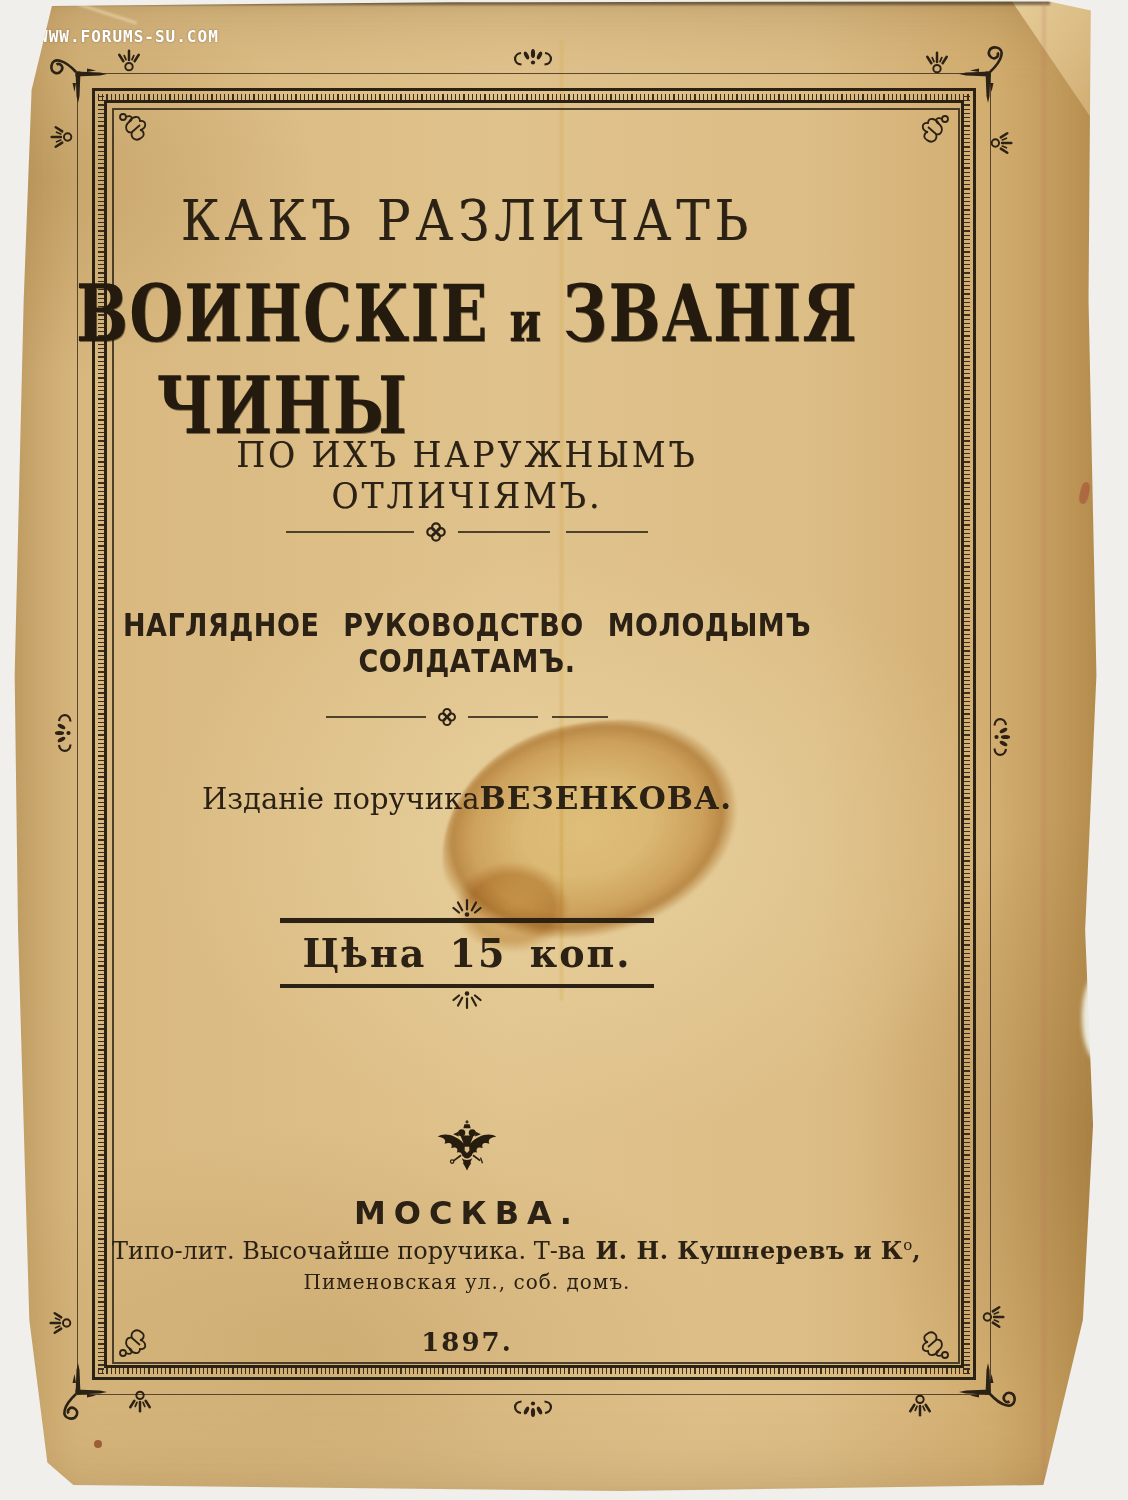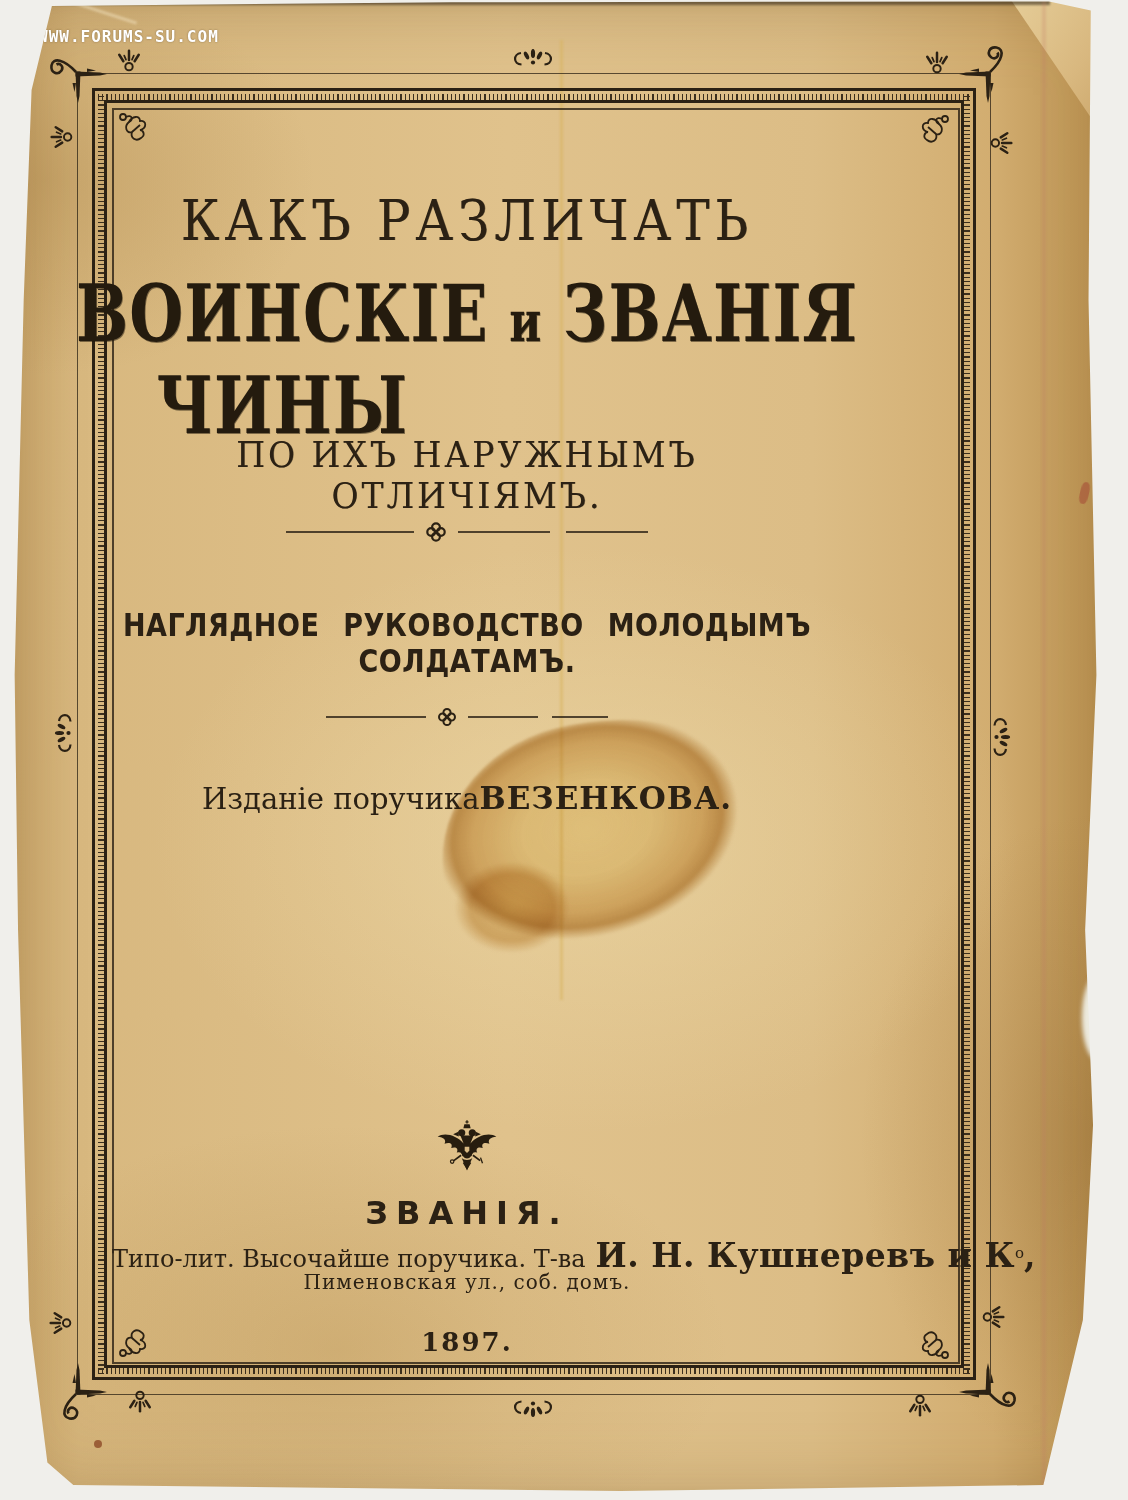--- a/index.html
+++ b/index.html
@@ -76,21 +76,21 @@
   .edition{top:672px;font-size:29px;}
   .edition .name{font-weight:700;font-size:31px;letter-spacing:1px;}
   .pricebox{top:810px;left:168px;right:168px;position:absolute;}
   .rule{height:4.5px;background:var(--ink);box-shadow:0 0 .5px rgba(43,33,20,.8);}
   .price-text{font-weight:700;font-size:38px;letter-spacing:2px;word-spacing:8px;padding:7px 0 9px;transform:scaleY(1.05);}
   .price-orn{position:absolute;left:50%;transform:translateX(-50%);}
   .price-orn.bottom{transform:translateX(-50%) rotate(180deg);}
   .eagle-wrap{top:1008px;}
   .city{top:1086px;font-family:"DejaVu Sans",sans-serif;font-weight:700;font-size:32px;letter-spacing:8px;}
   .imprint1{top:1128px;font-size:24px;white-space:nowrap;}
-  .imprint1 .pub{font-weight:700;font-size:33px;margin-left:10px;letter-spacing:.5px;}
+  .imprint1 .pub{font-weight:700;font-size:24px;margin-left:10px;letter-spacing:.5px;}
   .imprint1 sup{font-size:15px;}
   .imprint2{top:1162px;font-size:20px;letter-spacing:1px;}
   .year{top:1219px;font-weight:700;font-size:26px;letter-spacing:2px;}
 
   
   .stain{
     position:absolute;left:438px;top:722px;width:315px;height:225px;
     background:radial-gradient(50% 50% at 48% 46%, rgba(243,229,185,.95) 0%, rgba(238,220,168,.85) 42%, rgba(214,172,98,.75) 74%, rgba(187,136,58,.8) 87%, rgba(187,136,58,0) 97%);
     border-radius:46% 54% 50% 50% / 56% 44% 56% 44%;
     transform:rotate(-14deg);
@@ -314,28 +314,39 @@
           <use href="#orn-quatre"></use>
         </svg>
       <span class="seg" style="width:70px;margin-right:14px"></span>
       <span class="seg" style="width:56px"></span>
     </div>
 
     <div class="blk edition">
       <span>Изданіе поручика</span><span class="name">ВЕЗЕНКОВА.</span>
     </div>
 
+    <div class="pricebox">
+      <svg class="price-orn" style="top:-20px;width:30px;height:20px;color:var(--ink)">
+          <use href="#orn-ray"></use>
+        </svg>
+      <div class="rule"></div>
+      <div class="price-text">Цѣна 15 коп.</div>
+      <div class="rule"></div>
+      <svg class="price-orn bottom" style="bottom:-22px;width:30px;height:20px;color:var(--ink)">
+          <use href="#orn-ray"></use>
+        </svg>
+    </div>
 
     <div class="blk eagle-wrap">
       <svg style="width:66px;height:72px">
           <use href="#imperial-eagle"></use>
         </svg>
     </div>
 
-    <div class="blk city">ЗВАНІЯ.</div>
+    <div class="blk city">МОСКВА.</div>
 
     <div class="blk imprint1">
       <span>Типо-лит. Высочайше поручика. Т-ва</span><span class="pub">И. Н. Кушнеревъ и К</span><sup>о</sup><span class="pub" style="margin-left:0">,</span>
     </div>
 
     <div class="blk imprint2">Пименовская ул., соб. домъ.</div>
 
     <div class="blk year">1897.</div>
 
   </div>

